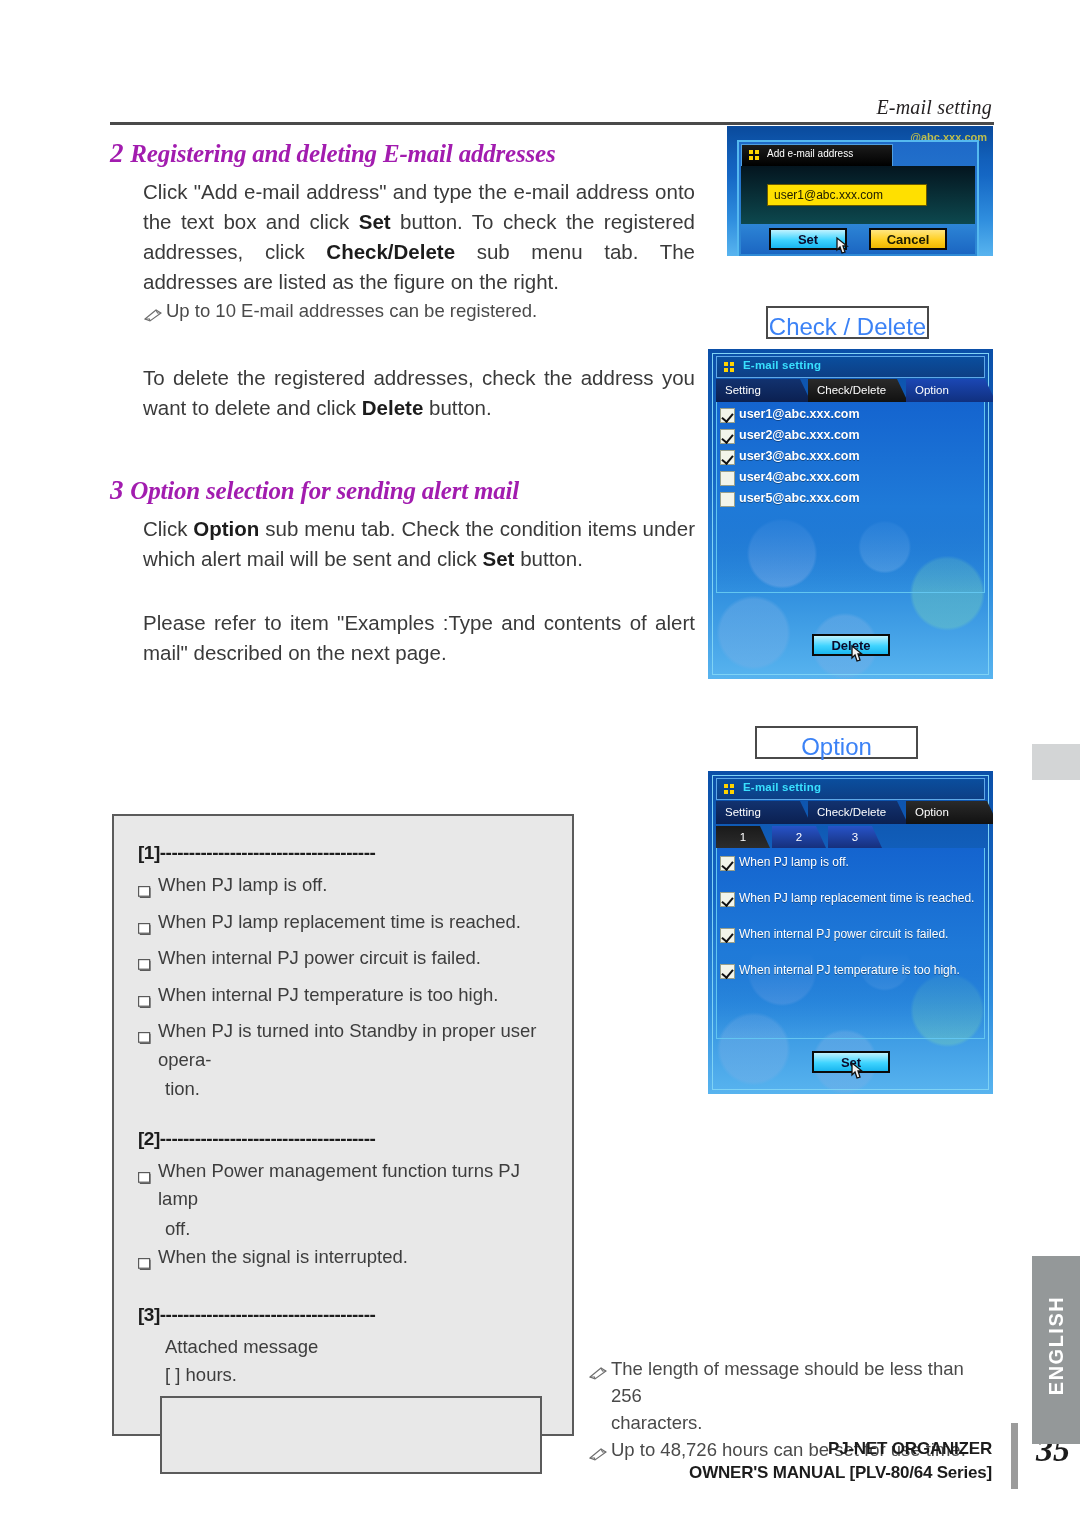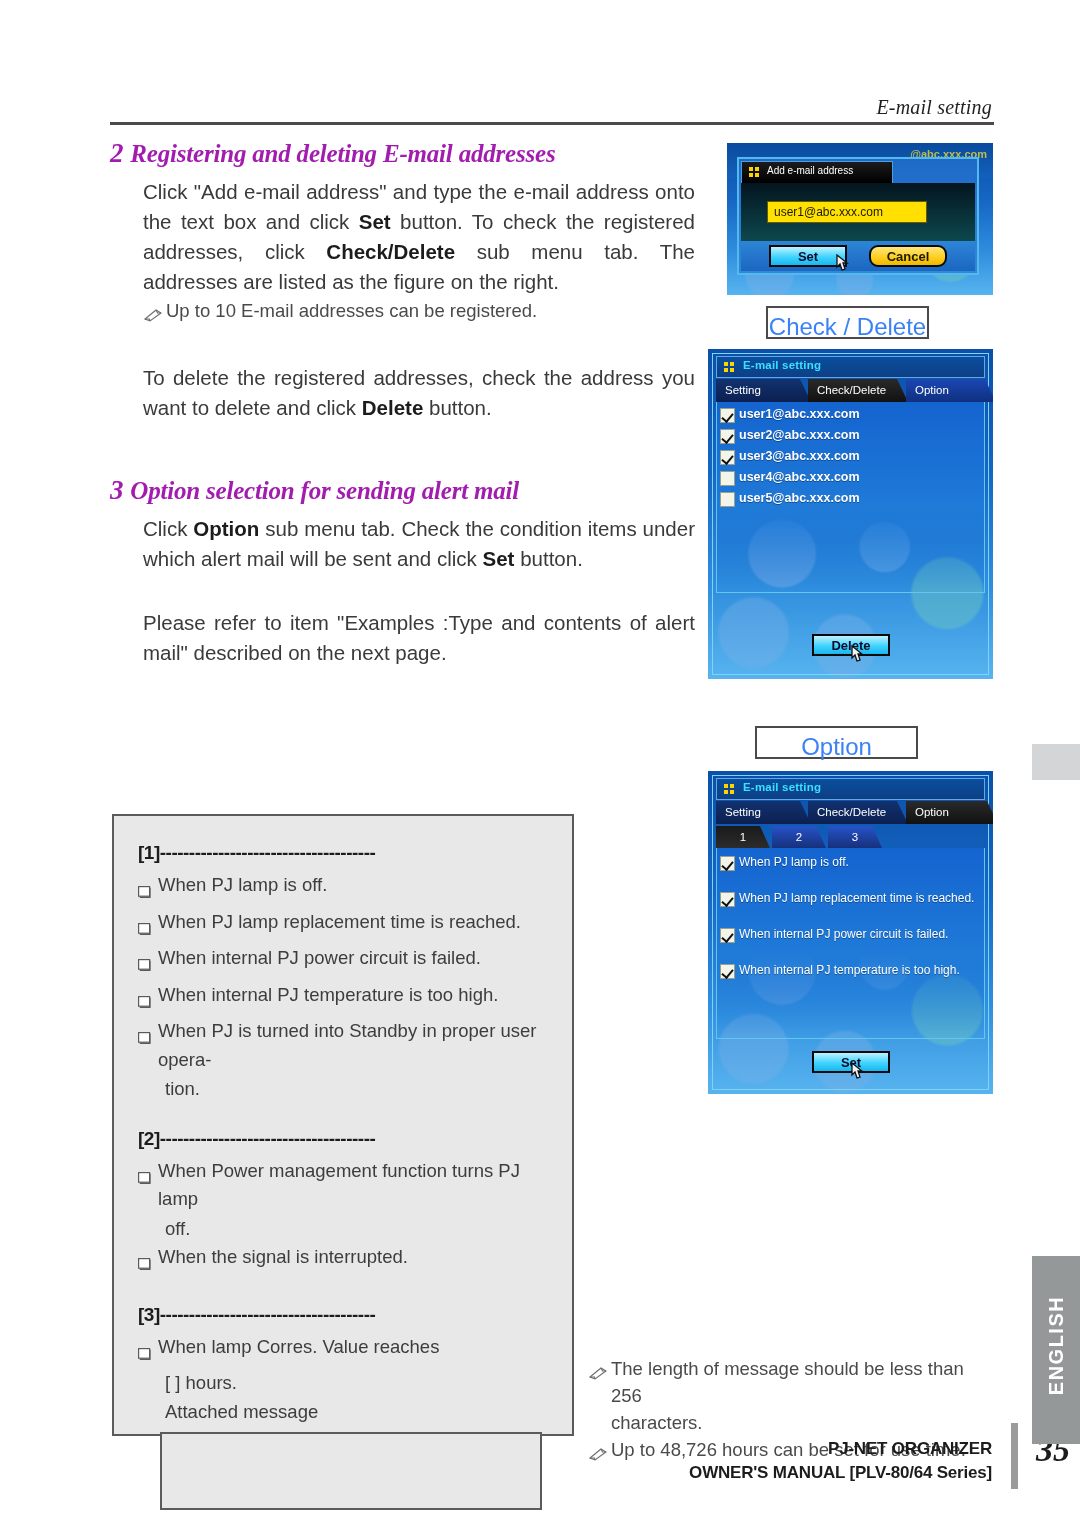--- a/index.html
+++ b/index.html
@@ -151,26 +151,25 @@
   .osdbtn{
     position:absolute; height:22px; min-width:74px;
     background:linear-gradient(180deg,#bff2ff,#3fd4ff 55%,#19b6ef);
     border:2px solid #0a0a0a; box-sizing:border-box;
     font-size:13px; font-weight:bold; color:#0b0b2b; text-align:center;
     line-height:19px;
   }
   .osdbtn.yellow{
     background:linear-gradient(180deg,#ffe680,#ffcf21 55%,#f0b800);
     color:#1a1a00;
-    border-radius:9px;
   }
   .cursor{ position:absolute; width:20px; height:24px; }
 
   
-  #shot-add-address{ left:727px; top:143px; width:266px; height:152px; }
+  #shot-add-address{ left:727px; top:126px; width:266px; height:130px; }
   .dlg{
     position:absolute; left:10px; top:14px; width:242px; height:118px;
     background:linear-gradient(180deg,#1e69c8,#2f8ad6);
     border:2px solid #55b9ef; box-sizing:border-box;
   }
   .dlg-title{
     position:absolute; left:2px; top:2px; width:150px; height:21px;
     background:linear-gradient(180deg,#1b1b1b,#000); border:1px solid #4f9fe0;
   }
   .dlg-title .tt{ position:absolute; left:25px; top:3px; font-size:10px; color:#fff; white-space:nowrap;}
@@ -351,31 +350,22 @@
             </svg>
         </span>
         <span class="ctxt">When the signal is interrupted.</span>
       </div>
     </div>
 
     <div class="cond-gap"></div>
 
     <div class="cond-title">[3]-------------------------------------</div>
     <div>
-      <div class="cond-item">
-        <span class="sqbox">
-          <svg width="14" height="12" viewBox="0 0 14 12">
-              <rect x="0.6" y="0.6" width="11" height="9.6" fill="#fff" stroke="#5a5a5a" stroke-width="1.2"></rect>
-              <path d="M12 1.8 L12 11.4 L1.8 11.4" stroke="#5a5a5a" stroke-width="1.2" fill="none"></path>
-            </svg>
-        </span>
-        <span class="ctxt">When lamp Corres. Value reaches</span>
-      </div>
+      <div class="cond-sub">Attached message</div>
       <div class="cond-sub">[      ] hours.</div>
-      <div class="cond-sub">Attached message</div>
       <div id="attached-message-field"></div>
     </div>
 
   </div>
 </div>
 
 <div class="shot" id="shot-add-address">
   <div class="osd"></div>
   <div style="position:absolute;left:0;top:0;right:0;height:34px;background:linear-gradient(180deg,#0a4a9c,#1261bb);"></div>
   <div style="position:absolute;right:6px;top:5px;font-size:11px;color:#bdbd4d;font-weight:bold;white-space:nowrap;">@abc.xxx.com</div>

